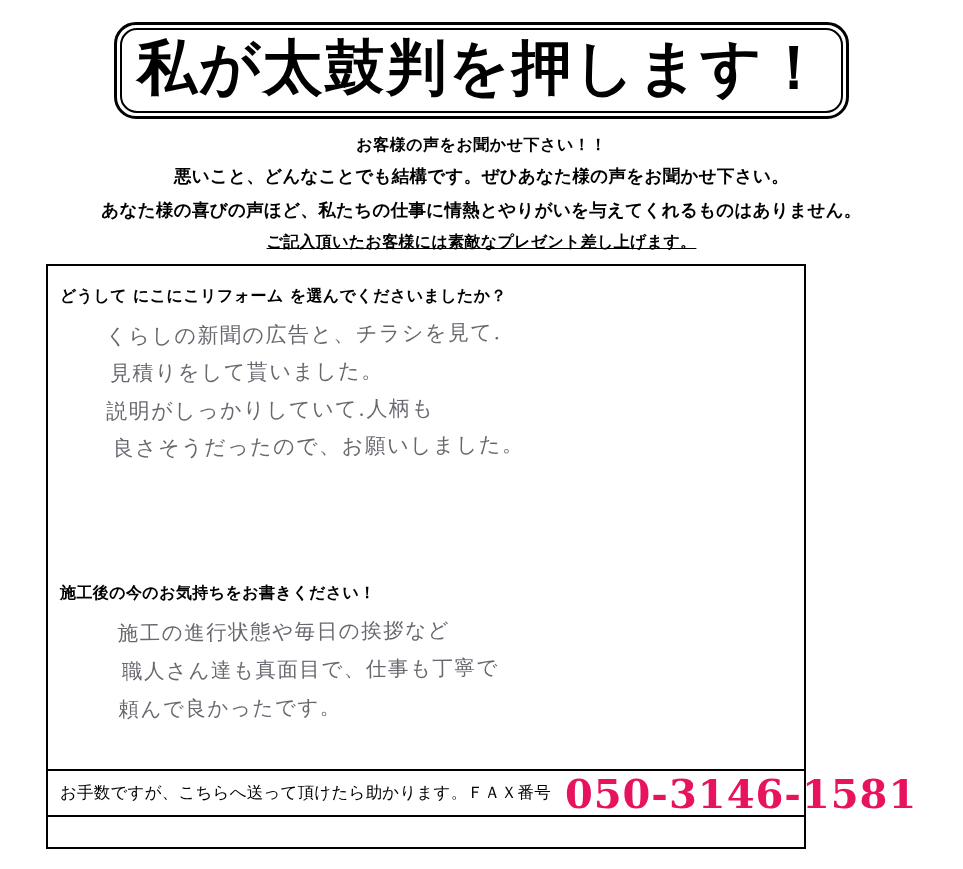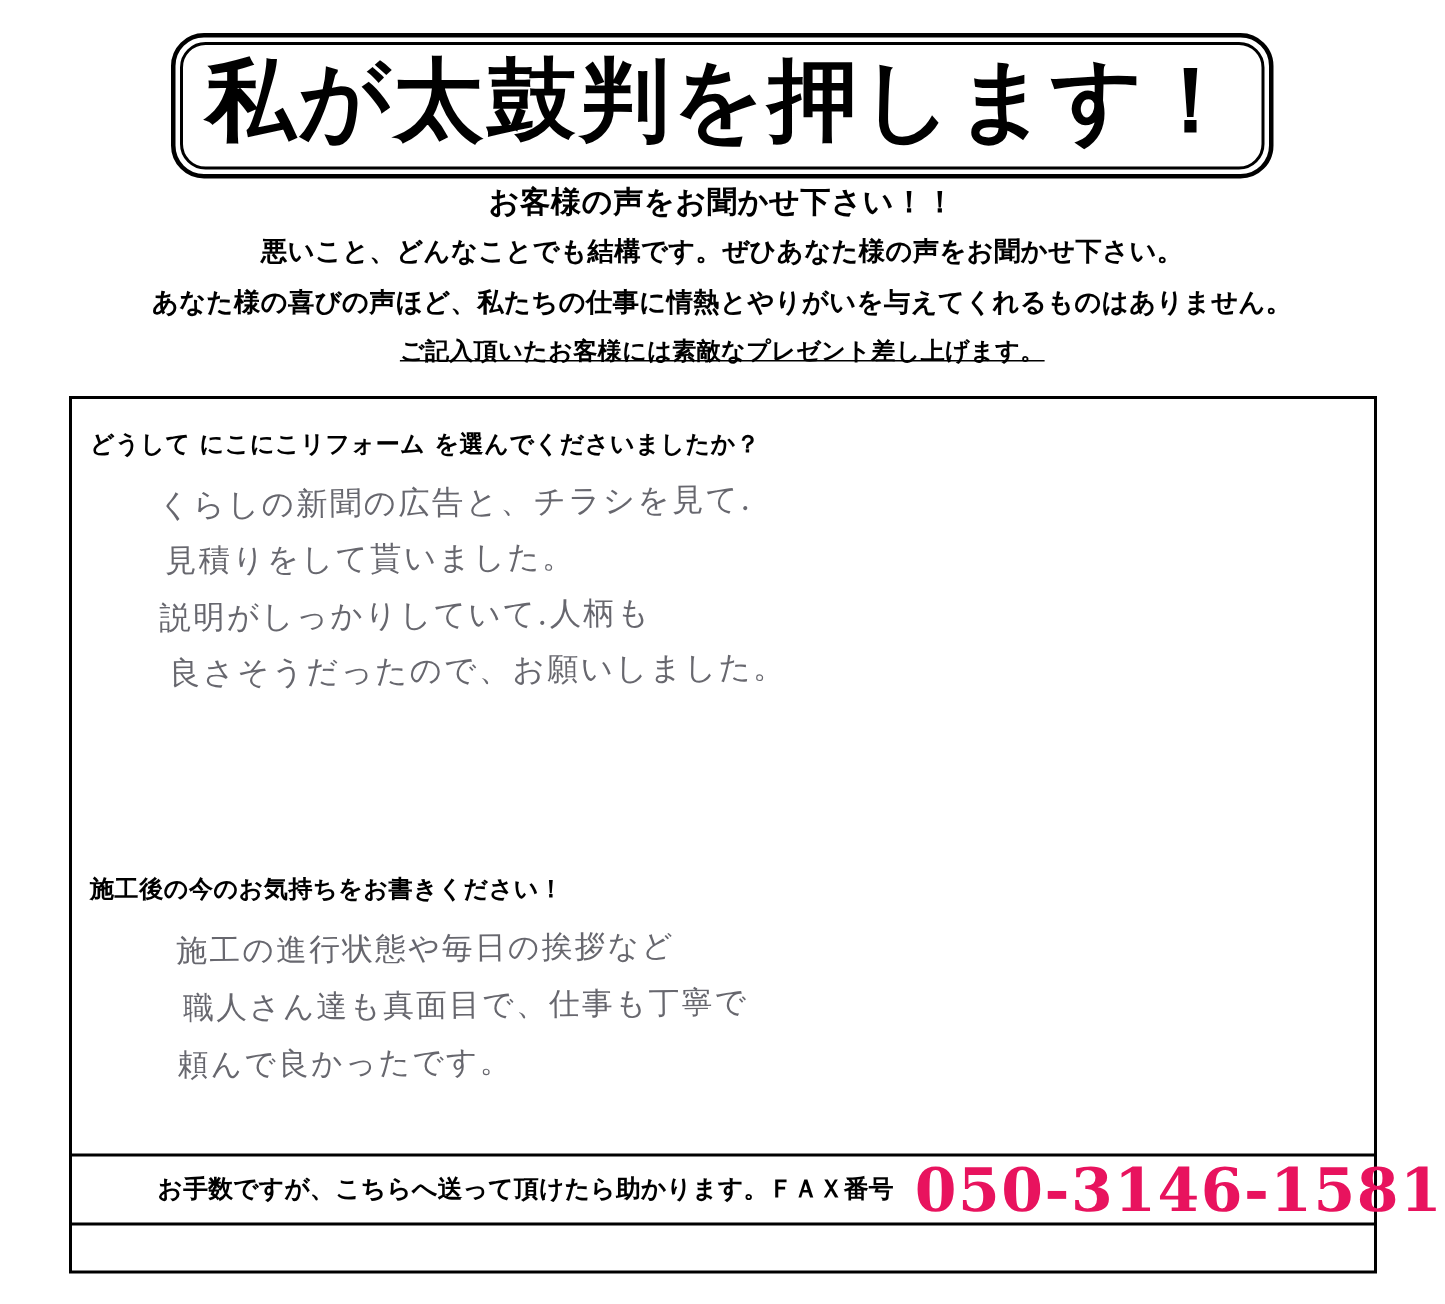--- a/index.html
+++ b/index.html
@@ -45,21 +45,22 @@
     line-height: 1.15;
     white-space: nowrap;
   }
 
   .subline {
     text-align: center;
     font-weight: 700;
     line-height: 1.5;
   }
   .sub1 {
-    font-size: 20px;
+    font-size: 16px;
+    margin-top: 14px;
     letter-spacing: 0.5px;
   }
   .sub2 {
     font-size: 17.5px;
     margin-top: 8px;
     letter-spacing: 0.3px;
   }
   .sub3 {
     font-size: 17.5px;
     margin-top: 6px;
@@ -71,21 +72,21 @@
     color: #000000;
     letter-spacing: 0.3px;
     text-decoration: underline;
   }
 
   
   .form-box {
     position: absolute;
     left: 46px;
     top: 264px;
-    width: 872px;
+    width: 760px;
     height: 585px;
     border: 2px solid #000;
     box-sizing: border-box;
     background: #fff;
   }
 
   .question {
     font-size: 16px;
     font-weight: 700;
     letter-spacing: 0.4px;
@@ -125,24 +126,23 @@
     bottom: 32px;
     border-top: 2px solid #000;
     height: 46px;
     display: flex;
     align-items: center;
     padding-left: 12px;
     box-sizing: border-box;
   }
   .fax-label {
     font-size: 16.5px;
-    font-weight: 700;
+    font-weight: 400;
     letter-spacing: 0.2px;
     white-space: nowrap;
-    margin-left: 45px;
   }
   .fax-number {
     font-family: "DejaVu Serif", "Liberation Serif", serif;
     font-size: 40px;
     font-weight: 700;
     color: #e8135e;
     margin-left: 14px;
     letter-spacing: 1px;
     white-space: nowrap;
   }

